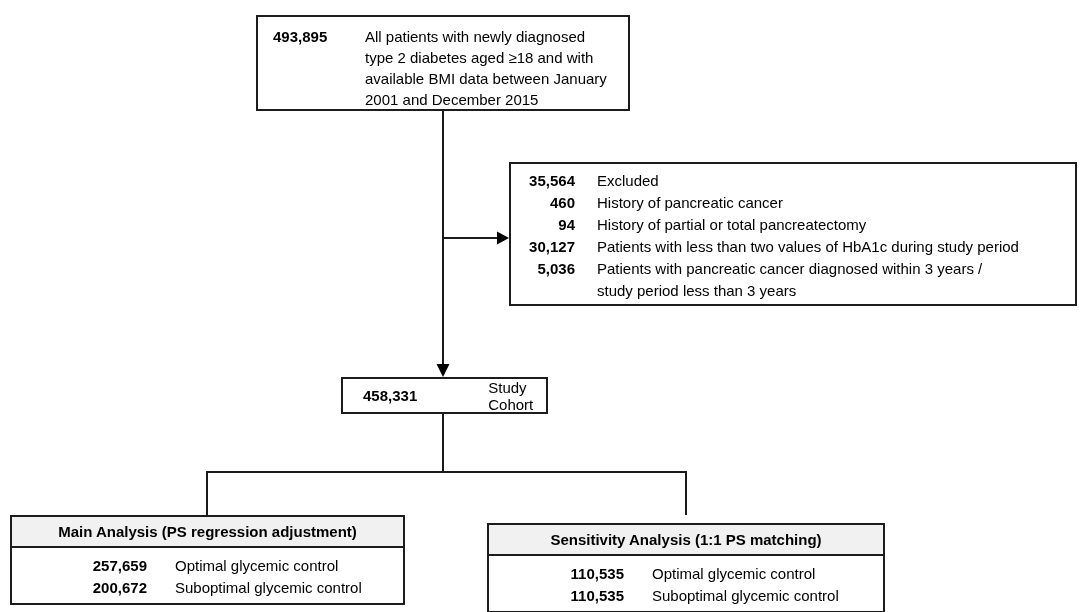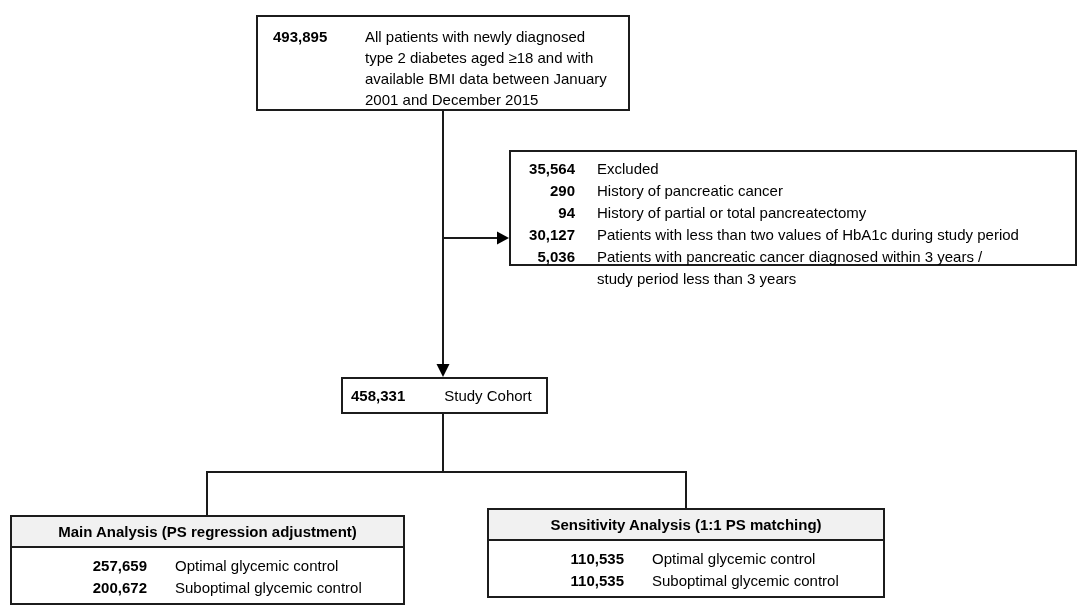--- a/index.html
+++ b/index.html
@@ -33,43 +33,44 @@
     left: 256px; top: 15px;
     width: 374px; height: 96px;
     display: flex;
     padding: 9px 8px 12px 15px;
     line-height: 21px;
   }
   .enrollment-box .num { width: 72px; flex: none; }
   .enrollment-box .lbl { margin-left: 20px; width: 252px; }
   
   .excluded-box {
-    left: 509px; top: 150px;
-    width: 568px; height: 116px;
+    left: 509px; top: 162px;
+    width: 568px; height: 144px;
     padding: 6px 10px 0 12px;
     line-height: 22px;
   }
   .x-row { display: flex; }
   .x-row .num { width: 52px; flex: none; text-align: right; }
   .x-row .lbl { margin-left: 22px; width: 468px; }
   .x-row .title { font-weight: normal; }
   .block { display: block; }
   
   .cohort-box {
     left: 341px; top: 377px;
     width: 207px; height: 37px;
     display: flex;
     align-items: center;
-    padding-left: 8px;
+    padding-left: 20px;
+    gap: 32px;
   }
   .cohort-box .lbl { margin-left: 39px; }
   
   .analysis-box { height: 90px; }
   .analysis-main { left: 10px; top: 515px; width: 395px; }
-  .analysis-sens { left: 487px; top: 508px; width: 398px; }
+  .analysis-sens { left: 487px; top: 523px; width: 398px; }
   .analysis-header {
     height: 31px;
     line-height: 29px;
     text-align: center;
     font-weight: bold;
     background: #f1f1f1;
     border-bottom: 2px solid #1c1c1c;
   }
   .analysis-body { padding-top: 7px; line-height: 22px; }
   .a-row { display: flex; padding-left: 40px; }
@@ -99,21 +100,21 @@
     <span class="num">493,895</span>
     <span class="lbl">All patients with newly diagnosed type 2 diabetes aged ≥18 and with available BMI data between January 2001 and December 2015</span>
   </div>
 
   <div class="box excluded-box">
     <div class="x-row">
       <span class="num">35,564</span>
       <span class="lbl title">Excluded</span>
     </div>
     <div class="x-row">
-      <span class="num">290</span>
+      <span class="num">460</span>
       <span class="lbl">History of pancreatic cancer</span>
     </div>
     <div class="x-row">
       <span class="num">94</span>
       <span class="lbl">History of partial or total pancreatectomy</span>
     </div>
     <div class="x-row">
       <span class="num">30,127</span>
       <span class="lbl">Patients with less than two values of HbA1c during study period</span>
     </div>

